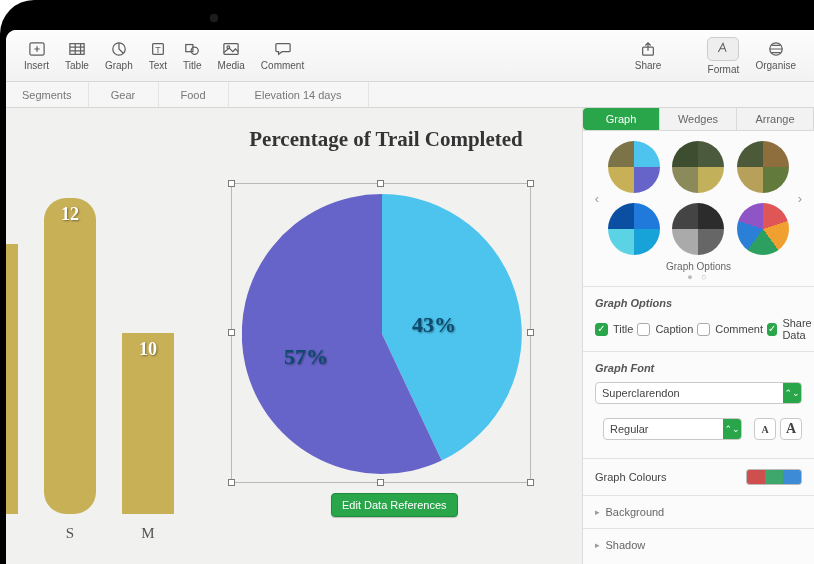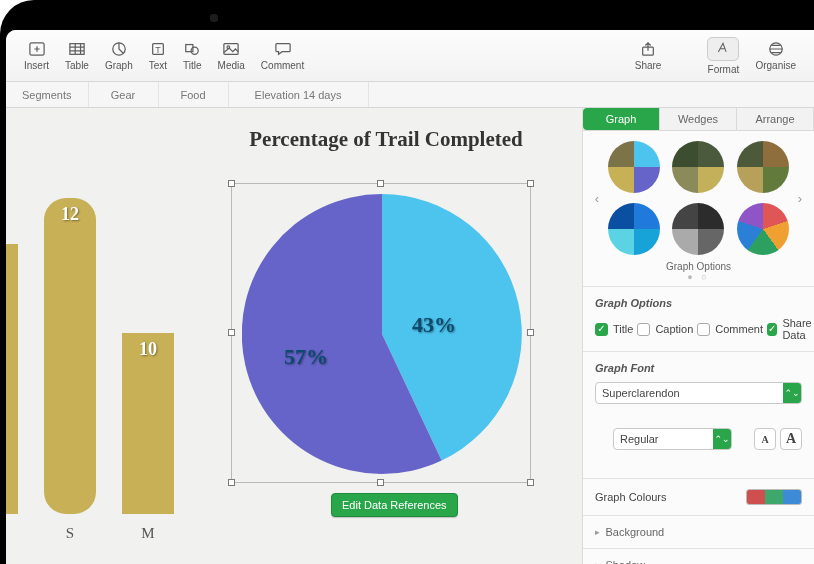--- a/index.html
+++ b/index.html
@@ -52,21 +52,21 @@
   .section h4{font-size:11px;font-weight:600;color:#555;margin-bottom:8px;font-style:italic;}
   .checks{display:grid;grid-template-columns:1fr 1fr 1fr 1fr;gap:6px 4px;font-size:11px;}
   .chk{display:flex;align-items:center;gap:5px;}
   .chk .box{width:13px;height:13px;border:1px solid #aaa;border-radius:3px;display:flex;align-items:center;justify-content:center;background:#fff;}
   .chk.on .box{background:#29a64a;border-color:#29a64a;}
   .chk.on .box::after{content:"✓";color:#fff;font-size:10px;line-height:1;}
   .select{display:flex;align-items:center;border:1px solid #c9c9c9;border-radius:4px;background:#fff;height:22px;margin-bottom:6px;gap:44px;}
   .select .txt{flex:1;padding:0 6px;font-size:11px;}
   .select .arr{width:18px;height:100%;background:#29a64a;border-radius:0 3px 3px 0;display:flex;align-items:center;justify-content:center;color:#fff;font-size:9px;}
   .fontrow{display:flex;gap:4px;align-items:center;}
-  .fontrow .select{flex:1;margin:18px;}
+  .fontrow .select{flex:1;margin:8px;}
   .step-btn{width:22px;height:22px;border:1px solid #c9c9c9;border-radius:4px;display:flex;align-items:center;justify-content:center;background:#fff;font-family:Georgia,serif;font-weight:700;}
   .swatches{display:flex;gap:0;border:1px solid #bbb;border-radius:3px;overflow:hidden;}
   .swatches div{width:18px;height:14px;}
   .disclosure{display:flex;align-items:center;gap:6px;padding:10px 12px;border-top:1px solid #e3e3e3;color:#666;}
   .disclosure .tri{font-size:9px;color:#999;}
 </style>
 </head>
 <body>
 
 <div class="device">

